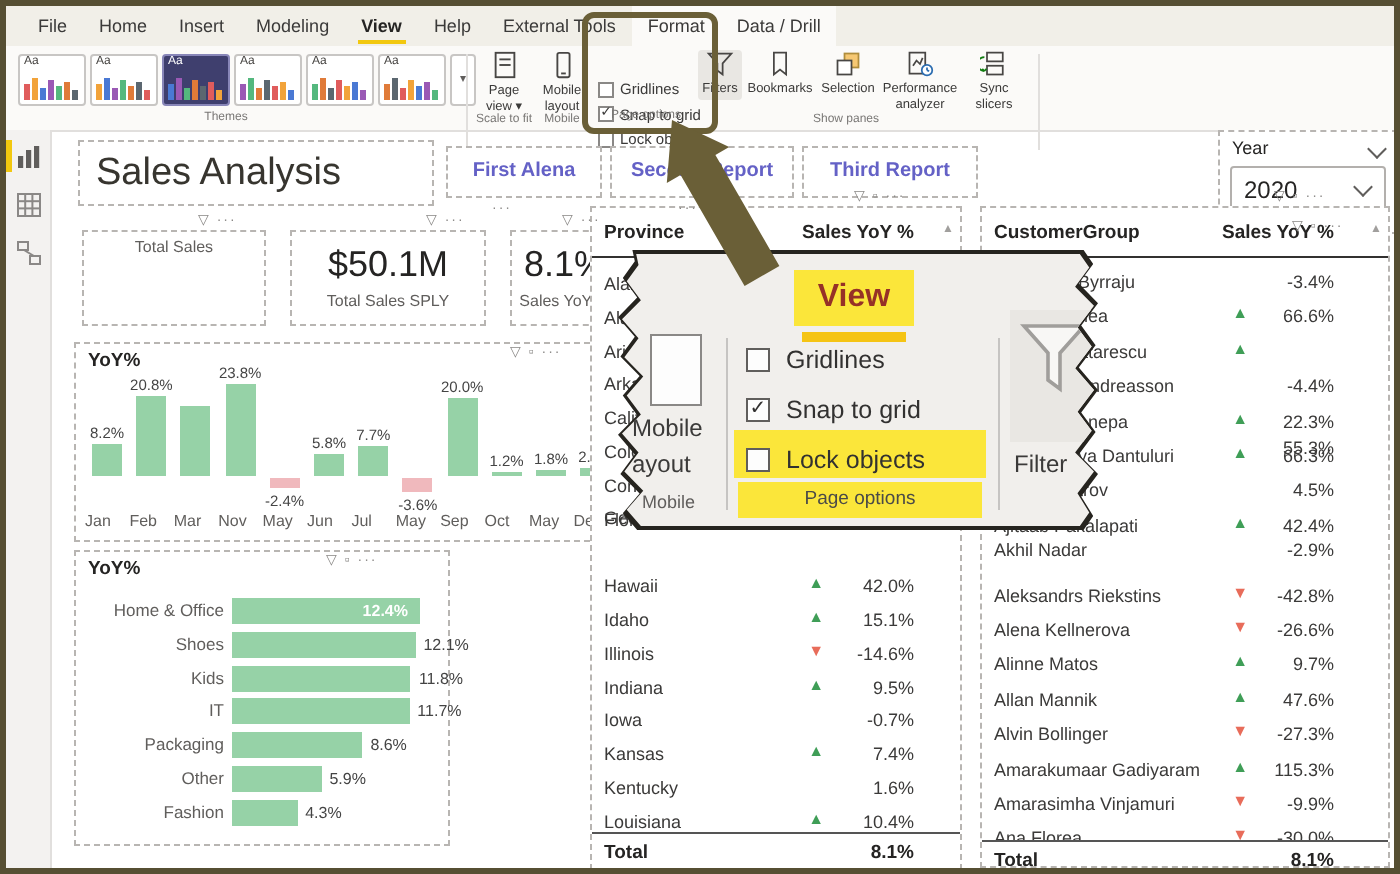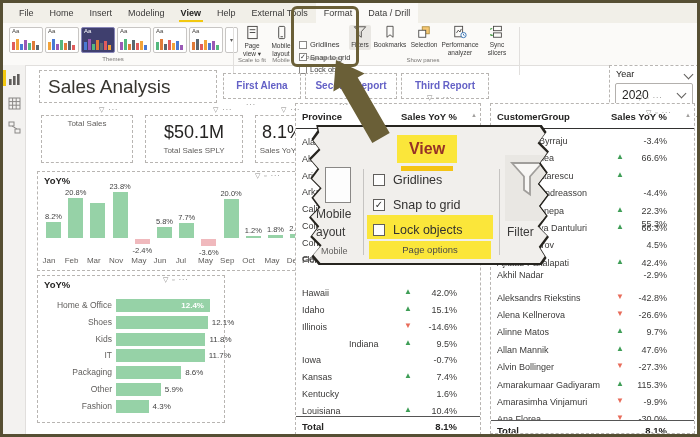--- a/index.html
+++ b/index.html
@@ -431,21 +431,21 @@
         <div class="trow" style="top: 201px; height: 16.8px;">
           <span class="tname">Idaho</span>
           <span class="ticon" style="right: 68px; color: rgb(63, 158, 87);">▲</span>
           <span class="tval" style="right: 23px;">15.1%</span>
         </div>
         <div class="trow" style="top: 217.8px; height: 16.8px;">
           <span class="tname">Illinois</span>
           <span class="ticon" style="right: 68px; color: rgb(232, 108, 90);">▼</span>
           <span class="tval" style="right: 23px;">-14.6%</span>
         </div>
-        <div class="trow" style="top: 234.6px; height: 16.8px; margin-left: 47px;">
+        <div class="trow" style="top: 234.6px; height: 16.8px;">
           <span class="tname">Indiana</span>
           <span class="ticon" style="right: 68px; color: rgb(63, 158, 87);">▲</span>
           <span class="tval" style="right: 23px;">9.5%</span>
         </div>
         <div class="trow" style="top: 251.4px; height: 16.8px;">
           <span class="tname">Iowa</span>
           <span class="tval" style="right: 23px;">-0.7%</span>
         </div>
         <div class="trow" style="top: 268.2px; height: 16.8px;">
           <span class="tname">Kansas</span>

